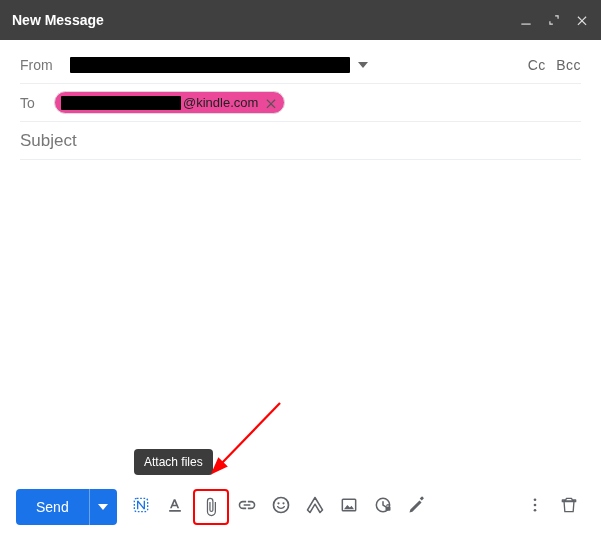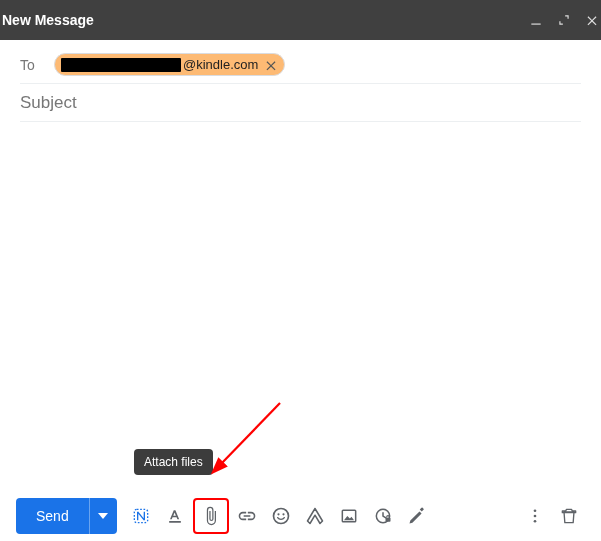--- a/index.html
+++ b/index.html
@@ -1,38 +1,38 @@
 <!DOCTYPE html>
 <html><head>
   <meta charset="utf-8">
   <style>
     * { box-sizing: border-box; margin: 0; padding: 0; }
     body { font-family: Arial, Helvetica, sans-serif; background: #fff; width: 601px; height: 541px; overflow: hidden; position: relative; }
     .window { width: 601px; height: 541px; background: #fff; display: flex; flex-direction: column; }
-    .titlebar { background: #404040; color: #fff; height: 40px; display: flex; align-items: center; justify-content: space-between; padding: 0 2px; text-align: right; }
+    .titlebar { background: #404040; color: #fff; height: 40px; display: flex; align-items: center; justify-content: space-between; padding: 0 12px; text-align: right; }
     .title { font-size: 14px; font-weight: bold; }
     .winbtns { display: flex; gap: 14px; align-items: center; }
     .winbtn { width: 14px; height: 14px; fill: #ddd; cursor: pointer; }
     .fields { padding: 6px 20px 0 20px; }
     .row { display: flex; align-items: center; min-height: 38px; border-bottom: 1px solid #eceff1; font-size: 14px; color: #666; }
     .row .label { color: #777; margin-right: 10px; width: 40px; flex-shrink: 0; }
     .from-row .addr { display: inline-flex; align-items: center; }
     .redacted { display: inline-block; background: #000; height: 16px; border-radius: 1px; }
     .from-row .redacted { width: 280px; }
     .from-row .caret { margin-left: 8px; fill: #666; }
     .ccbcc { margin-left: auto; color: #666; font-size: 14px; letter-spacing: 0.5px; }
     .ccbcc span { margin-left: 6px; cursor: pointer; }
-    .chip { display: inline-flex; align-items: center; border: 1px solid #dadce0; border-radius: 14px; padding: 3px 6px 3px 6px; font-size: 13px; color: #222; background: #fdba74; }
+    .chip { display: inline-flex; align-items: center; border: 1px solid #dadce0; border-radius: 14px; padding: 3px 6px 3px 6px; font-size: 13px; color: #222; background: #ec4899; }
     .chip .redacted { width: 120px; height: 14px; margin-right: 2px; }
     .chip .domain { margin-left: 0px; color: #222; }
     .chip .remove { margin-left: 6px; width: 14px; height: 14px; fill: #555; cursor: pointer; }
     .subject input { border: none; outline: none; width: 100%; font-size: 17px; color: #222; background: transparent; }
     .subject input::placeholder { color: #777; }
     .body-area { flex: 1; padding: 10px 20px; font-size: 14px; color: #222; cursor: text; }
-    .toolbar { display: flex; align-items: center; padding: 8px 16px 7px 16px; gap: 2px; }
+    .toolbar { display: flex; padding: 8px 16px 16px 16px; gap: 2px; }
     .sendwrap { display: inline-flex; border-radius: 4px; overflow: hidden; margin-right: 6px; }
     .sendbtn { background: #1a73e8; color: #fff; border: none; height: 36px; padding: 0 20px; font-size: 14px; font-weight: 500; cursor: pointer; }
     .sendmore { background: #1a73e8; color: #fff; border: none; border-left: 1px solid rgba(255,255,255,0.35); height: 36px; width: 28px; cursor: pointer; display: flex; align-items: center; justify-content: center; }
     .sendmore svg { fill: #fff; width: 10px; height: 10px; }
     .tbtn { width: 32px; height: 32px; display: inline-flex; align-items: center; justify-content: center; cursor: pointer; border-radius: 4px; color: #5f6368; }
     .tbtn svg { width: 20px; height: 20px; fill: #5f6368; }
     .tbtn.nightly svg { stroke: #1a73e8; fill: none; }
     .attach-wrap { border: 2px solid #ff0000; border-radius: 4px; padding: 0; }
     .spacer { flex: 1; }
     .more-dots svg { width: 18px; height: 18px; }
@@ -57,20 +57,33 @@
           <path d="M4 14v6h6v-2H6v-4H4zm16-4V4h-6v2h4v4h2z"></path>
         </svg>
       <svg class="winbtn" viewBox="0 0 24 24">
           <path d="M18.3 5.71 12 12.01l-6.3-6.3-1.41 1.41 6.3 6.3-6.3 6.29 1.41 1.41 6.3-6.29 6.3 6.29 1.41-1.41-6.3-6.29 6.3-6.3z"></path>
         </svg>
     </div>
   </div>
 
   <div class="fields">
 
+    <div class="row from-row">
+      <span class="label">From</span>
+      <span class="addr">
+        <span class="redacted"></span>
+        <svg class="caret" width="10" height="6" viewBox="0 0 10 6">
+            <path d="M0 0l5 6 5-6z"></path>
+          </svg>
+      </span>
+      <span class="ccbcc">
+        <span>Cc</span>
+        <span>Bcc</span>
+      </span>
+    </div>
 
     <div class="row to-row">
       <span class="label">To</span>
       <span class="chip">
         <span class="redacted"></span>
         <span class="domain">@kindle.com</span>
         <svg class="remove" viewBox="0 0 24 24">
             <path d="M18.3 5.71 12 12.01l-6.3-6.3-1.41 1.41 6.3 6.3-6.3 6.29 1.41 1.41 6.3-6.29 6.3 6.29 1.41-1.41-6.3-6.29 6.3-6.3z"></path>
           </svg>
       </span>

